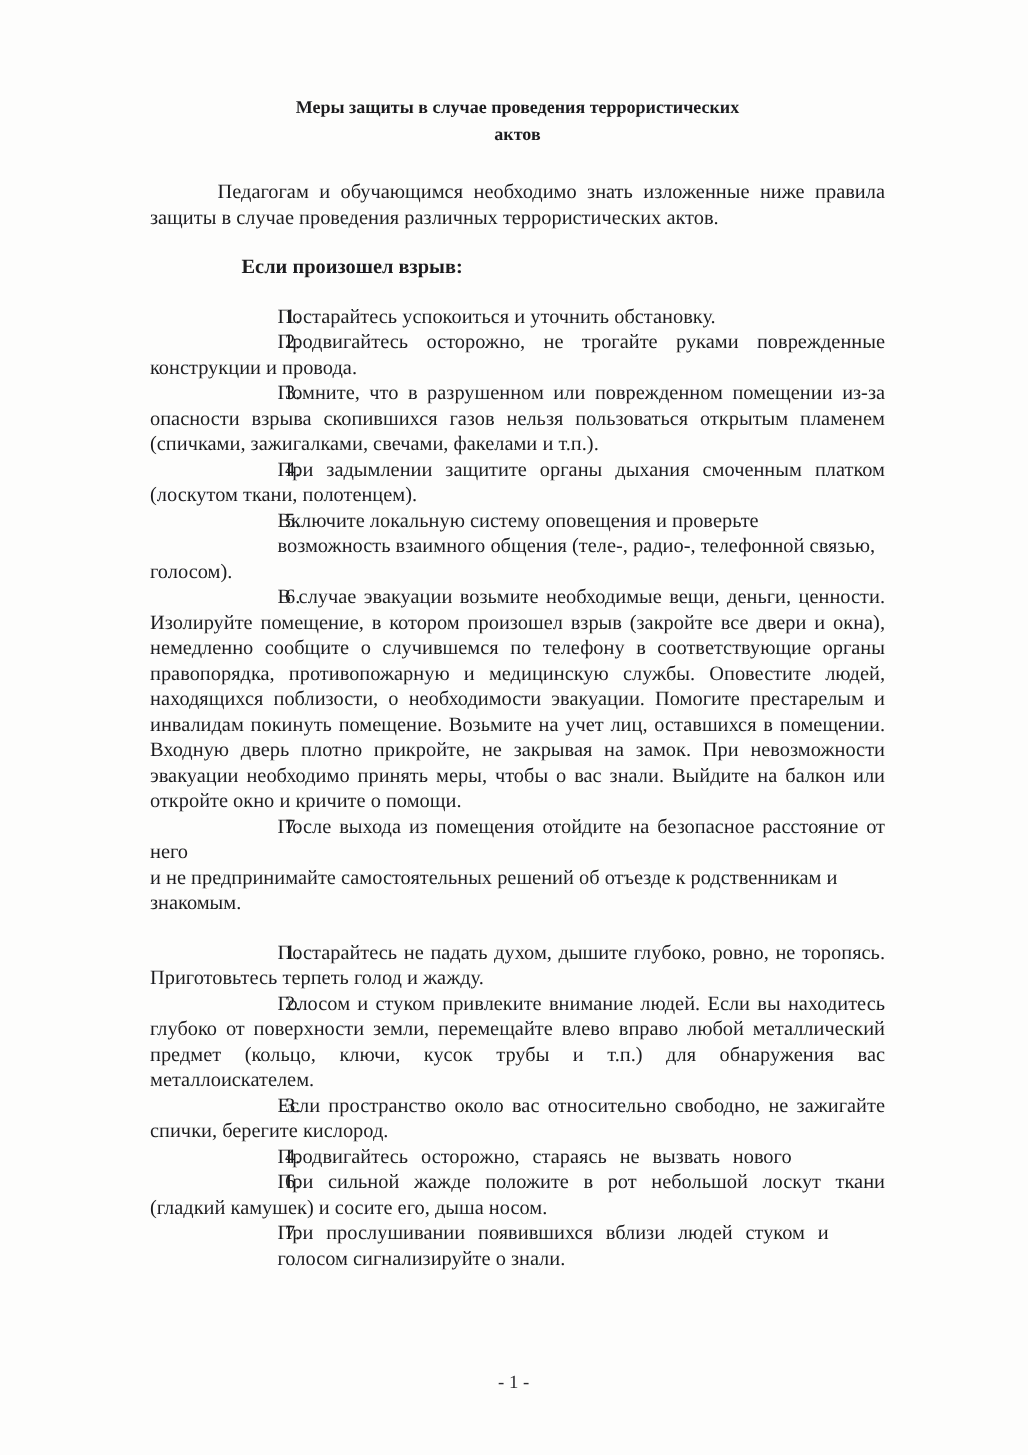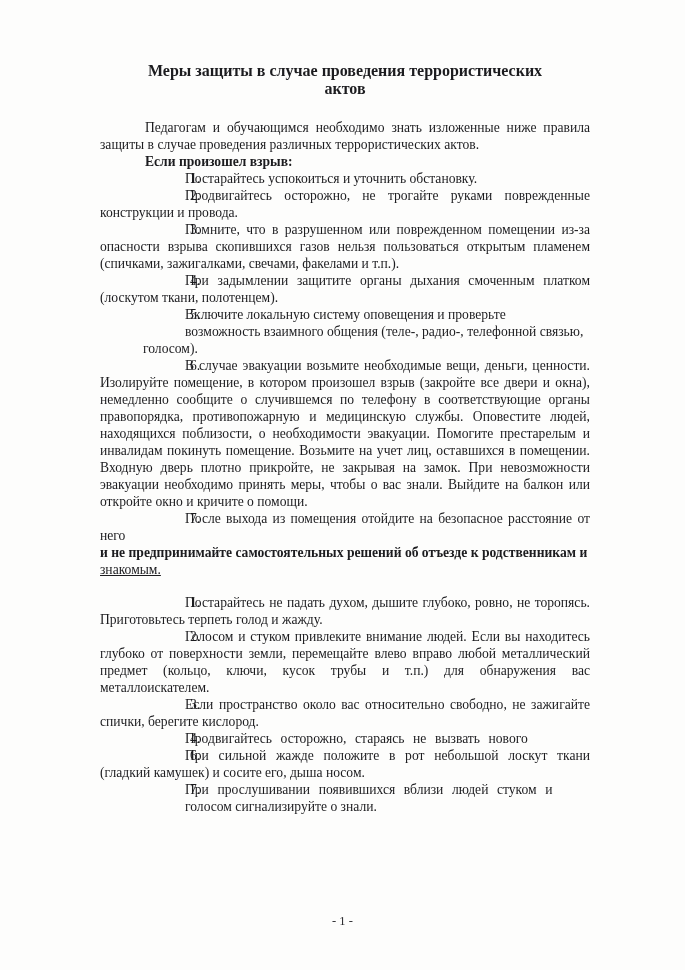--- a/index.html
+++ b/index.html
@@ -17,33 +17,33 @@
     font-family: "Liberation Serif", "DejaVu Serif", serif;
     font-size: 13.6px;
     line-height: 17px;
     overflow: hidden;
     box-sizing: border-box;
     padding: 62px 95px 0 100px;
   }
   .doc-title {
     font-weight: bold;
     text-align: center;
-    font-size: 16px;
+    font-size: 12px;
     line-height: 18px;
     margin: 0;
   }
   .intro {
     margin: 21px 0 0 0;
     text-indent: 45px;
     text-align: justify;
   }
   .section { margin: 0; }
   .section + .section { margin-top: 16px; }
   .section-heading {
-    margin: 0;
+    margin: 16px;
     font-weight: bold;
     text-indent: 45px;
   }
   .list-item {
     margin: 0;
     text-indent: 45px;
     text-align: justify;
   }
   .item-num {
     display: inline-block;
@@ -73,23 +73,23 @@
 
   <p class="intro">Педагогам и обучающимся необходимо знать изложенные ниже правила защиты в случае проведения различных террористических актов.</p>
 
   <div id="sections">
       <div class="section">
         <p class="section-heading">Если произошел взрыв:</p>
         <p class="list-item"><span class="item-num">1.</span><span class="item-text">Постарайтесь успокоиться и уточнить обстановку.</span></p>
         <p class="list-item"><span class="item-num">2.</span><span class="item-text">Продвигайтесь осторожно, не трогайте руками поврежденные конструкции и провода.</span></p>
         <p class="list-item"><span class="item-num">3.</span><span class="item-text">Помните, что в разрушенном или поврежденном помещении из-за опасности взрыва скопившихся газов нельзя пользоваться открытым пламенем (спичками, зажигалками, свечами, факелами и т.п.).</span></p>
         <p class="list-item"><span class="item-num">4.</span><span class="item-text">При задымлении защитите органы дыхания смоченным платком (лоскутом ткани, полотенцем).</span></p>
-        <p class="list-item"><span class="item-num">5.</span><span class="item-text">Включите локальную систему  оповещения и проверьте</span><span class="cont-line" style="padding-left: 85px;">возможность взаимного общения (теле-, радио-, телефонной связью,</span><span class="cont-line" style="padding-left: 0px; margin-left: 43px;">голосом).</span></p>
+        <p class="list-item"><span class="item-num">5.</span><span class="item-text">Включите локальную систему  оповещения и проверьте</span><span class="cont-line" style="padding-left: 85px;">возможность взаимного общения (теле-, радио-, телефонной связью,</span><span class="cont-line" style="padding-left: 0px;">голосом).</span></p>
         <p class="list-item"><span class="item-num">6.</span><span class="item-text">В случае эвакуации возьмите необходимые вещи, деньги, ценности. Изолируйте помещение, в котором произошел взрыв (закройте все двери и окна), немедленно сообщите о случившемся по телефону в соответствующие органы правопорядка, противопожарную и медицинскую службы. Оповестите людей, находящихся поблизости, о необходимости эвакуации. Помогите престарелым и инвалидам покинуть помещение. Возьмите на учет лиц, оставшихся в помещении. Входную дверь плотно прикройте, не закрывая на замок. При невозможности эвакуации необходимо принять меры, чтобы о вас знали. Выйдите на балкон или откройте окно и кричите о помощи.</span></p>
-        <p class="list-item"><span class="item-num">7.</span><span class="item-text">После выхода из помещения отойдите на безопасное расстояние от него</span><span class="cont-line" style="padding-left: 0px; font-weight: bold;">и не предпринимайте самостоятельных решений об отъезде к родственникам и</span><span class="cont-line" style="padding-left: 0px; text-decoration: underline;">знакомым.</span></p>
+        <p class="list-item"><span class="item-num">7.</span><span class="item-text">После выхода из помещения отойдите на безопасное расстояние от него</span><span class="cont-line" style="padding-left: 0px;">и не предпринимайте самостоятельных решений об отъезде к родственникам и</span><span class="cont-line" style="padding-left: 0px;">знакомым.</span></p>
       </div>
       <div class="section">
         <p class="list-item"><span class="item-num">1.</span><span class="item-text">Постарайтесь не падать духом, дышите глубоко, ровно, не торопясь. Приготовьтесь терпеть голод и жажду.</span></p>
         <p class="list-item"><span class="item-num">2.</span><span class="item-text">Голосом и стуком привлеките внимание людей. Если вы находитесь глубоко от поверхности земли, перемещайте влево вправо любой металлический предмет (кольцо, ключи, кусок трубы и т.п.) для обнаружения вас металлоискателем.</span></p>
         <p class="list-item"><span class="item-num">3.</span><span class="item-text">Если пространство около вас относительно свободно, не зажигайте спички, берегите кислород.</span></p>
         <p class="list-item stretch"><span class="item-num">4.</span><span class="item-text">Продвигайтесь осторожно, стараясь не вызвать нового</span></p>
         <p class="list-item"><span class="item-num">6.</span><span class="item-text">При сильной жажде положите в рот небольшой лоскут ткани (гладкий камушек) и сосите его, дыша носом.</span></p>
         <p class="list-item stretch"><span class="item-num">7.</span><span class="item-text">При прослушивании появившихся вблизи людей стуком и</span><span class="cont-line" style="padding-left: 85px;">голосом сигнализируйте о знали.</span></p>
       </div>
     </div>

